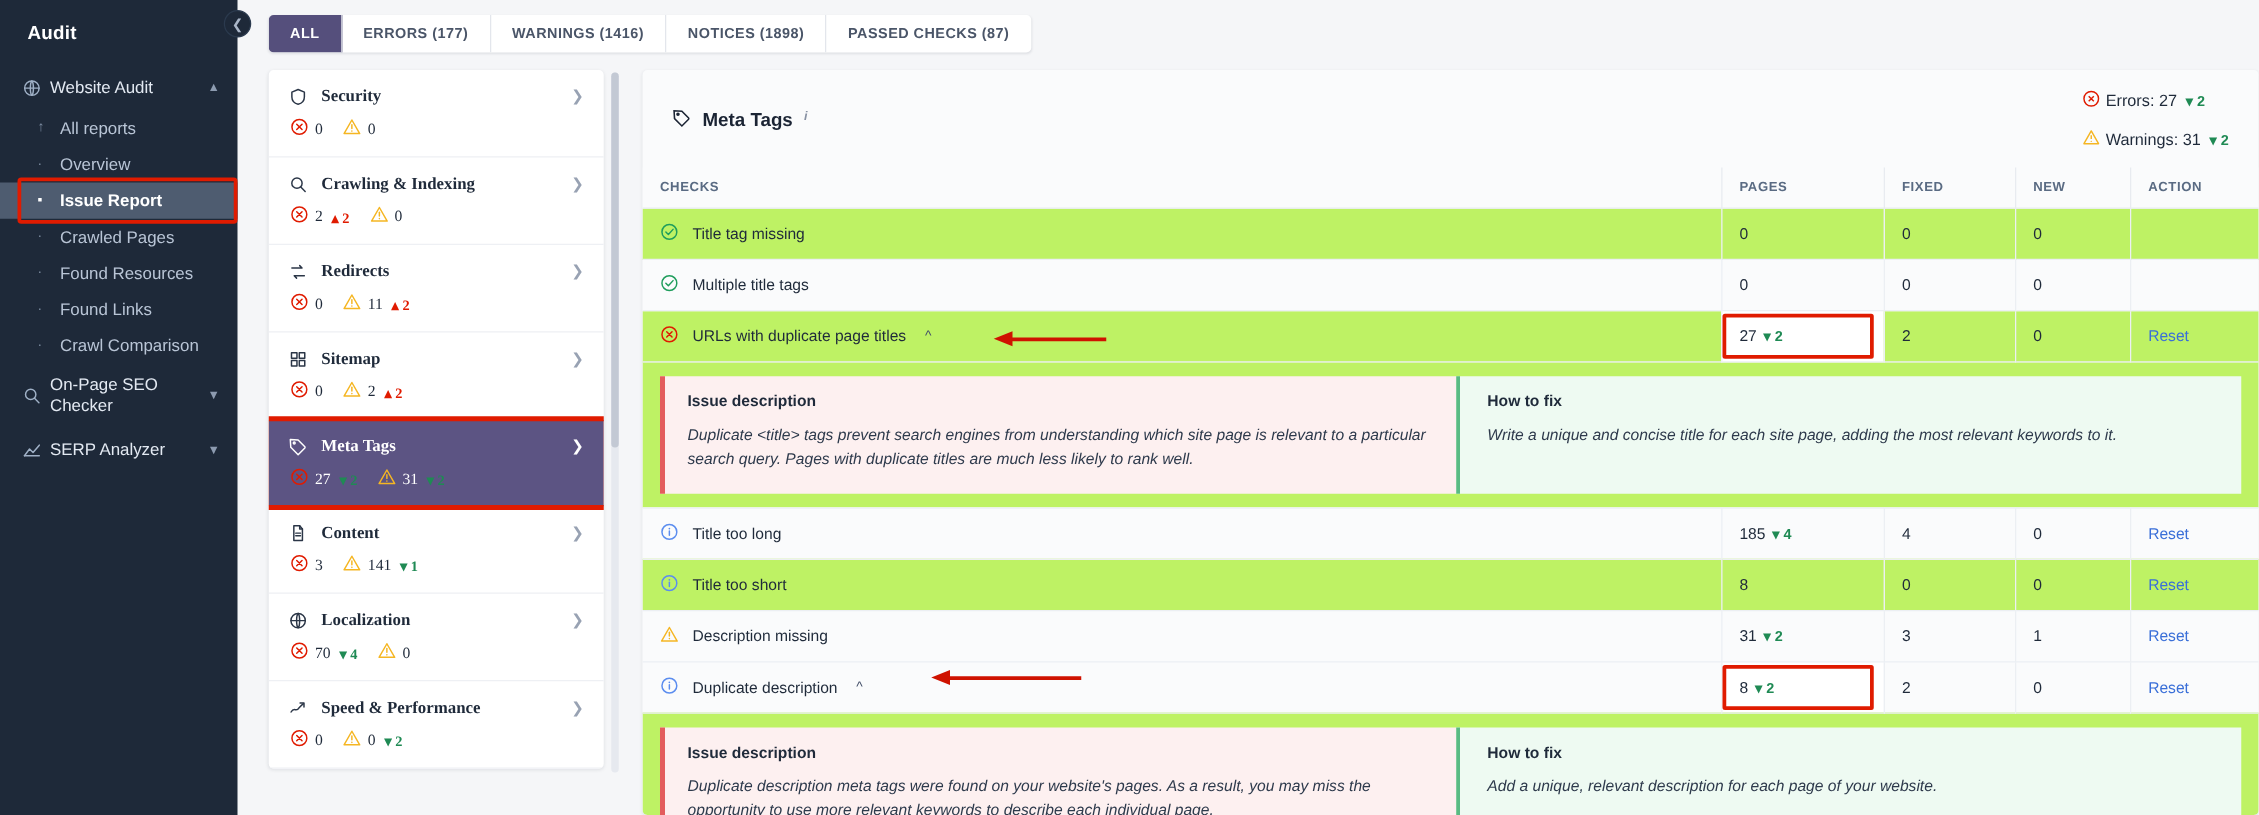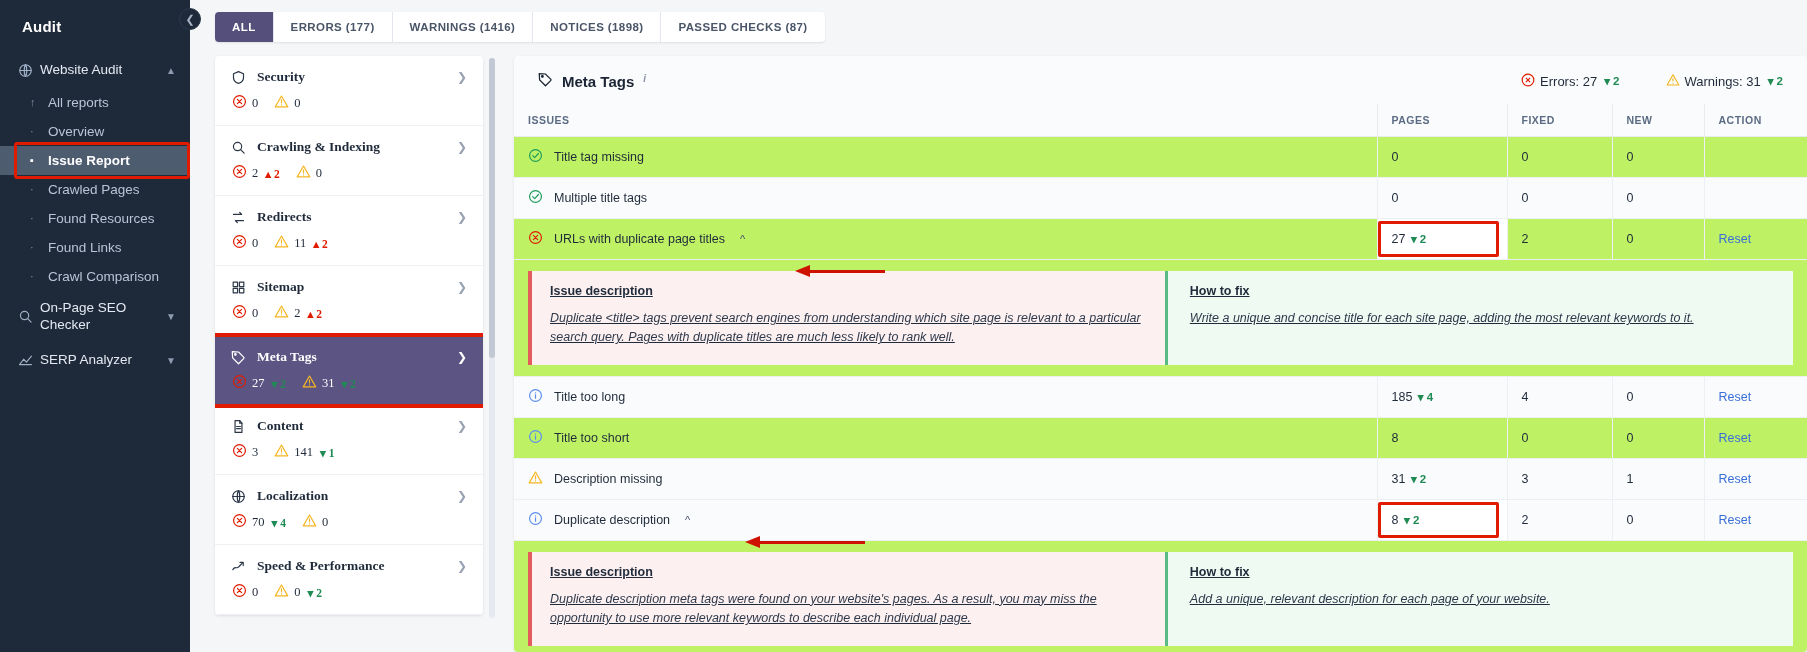--- a/index.html
+++ b/index.html
@@ -89,21 +89,21 @@
     position: absolute; left: -4px; right: -4px; top: -3px; bottom: -3px;
     border: 4px solid #e01b00; border-radius: 3px; pointer-events: none;
   }
 
   
   .panel-wrap { flex: 1; min-width: 0; padding-left: 14px; position: relative; }
   .panel { background: #fafbfc; border-radius: 4px; box-shadow: 0 1px 3px rgba(20,30,50,.09); overflow: hidden; height: 100%; }
   .panel-head { display: flex; align-items: center; padding: 16px 24px 14px 24px; }
   .panel-title { display: flex; align-items: center; gap: 9px; font-size: 15px; font-weight: bold; color: #1b2434; }
   .info-i { font-size: 10px; color: #8892a4; font-style: italic; align-self: flex-start; margin-top: 1px;}
-  .panel-counts { margin-left: auto; display: flex; gap: 46px; font-size: 13px; color: #1f2a3a; }
+  .panel-counts { margin-left: auto; display: flex; gap: 14px; font-size: 13px; color: #1f2a3a; flex-direction: column; }
 
   table.issues { width: 100%; border-collapse: collapse; }
   table.issues th {
     font-size: 10.5px; font-weight: bold; letter-spacing: .5px; color: #5a6b83;
     text-align: left; padding: 10px 14px; border-bottom: 1px solid #e8ebf0;
     border-right: 1px solid #e8ebf0; background: #fafbfc;
   }
   table.issues th:last-child { border-right: none; }
   table.issues td {
     font-size: 12.5px; color: #1f2a3a; padding: 11px 14px;
@@ -120,21 +120,21 @@
   .st-ico { width: 15px; height: 15px; flex: 0 0 15px; }
   .caret-up { font-size: 11px; color: #44506a; margin-left: 4px; }
   .reset { color: #3a6fd8; font-size: 12.5px; }
   .cell-outline-wrap { position: relative; display: block; }
   .cell-outline {
     position: absolute; left: -14px; right: -6px; top: -11px; bottom: -11px;
     border: 3px solid #e01b00; border-radius: 2px; pointer-events: none;
   }
   td.hl { background: #fff !important; margin-top: 28px; }
 
-  .expand-row td { padding: 0; border-right: none; text-decoration: underline; }
+  .expand-row td { padding: 0; border-right: none; }
   .expand { display: flex; }
   .ex-desc {
     flex: 1.02; background: #fdf0f0; border-left: 4px solid #e35d5d;
     padding: 13px 18px 17px 18px;
   }
   .ex-fix { flex: 1; background: #eefaf2; border-left: 3px solid #59bb84; padding: 13px 18px 17px 22px; }
   .ex-h { font-size: 12.5px; font-weight: bold; color: #1f2a3a; margin-bottom: 11px; }
   .ex-p { font-size: 12.5px; font-style: italic; color: #2e3a4c; line-height: 1.55; }
 
   
@@ -542,21 +542,21 @@
                 </span>
                 <span>Warnings: 31</span>
                 <span class="delta down">▾&nbsp;<span>2</span></span>
               </span>
             </div>
           </div>
 
           <table class="issues">
             <thead>
                 <tr id="thead-row">
-                  <th class="c-issue">ISSUES</th>
+                  <th class="c-issue">CHECKS</th>
                   <th class="c-pages">PAGES</th>
                   <th class="c-fixed">FIXED</th>
                   <th class="c-new">NEW</th>
                   <th class="c-action">ACTION</th>
                 </tr>
               </thead>
             <tbody id="tbody">
                 <tr class="">
     <td class="c-issue">
       <span class="issue-cell">

